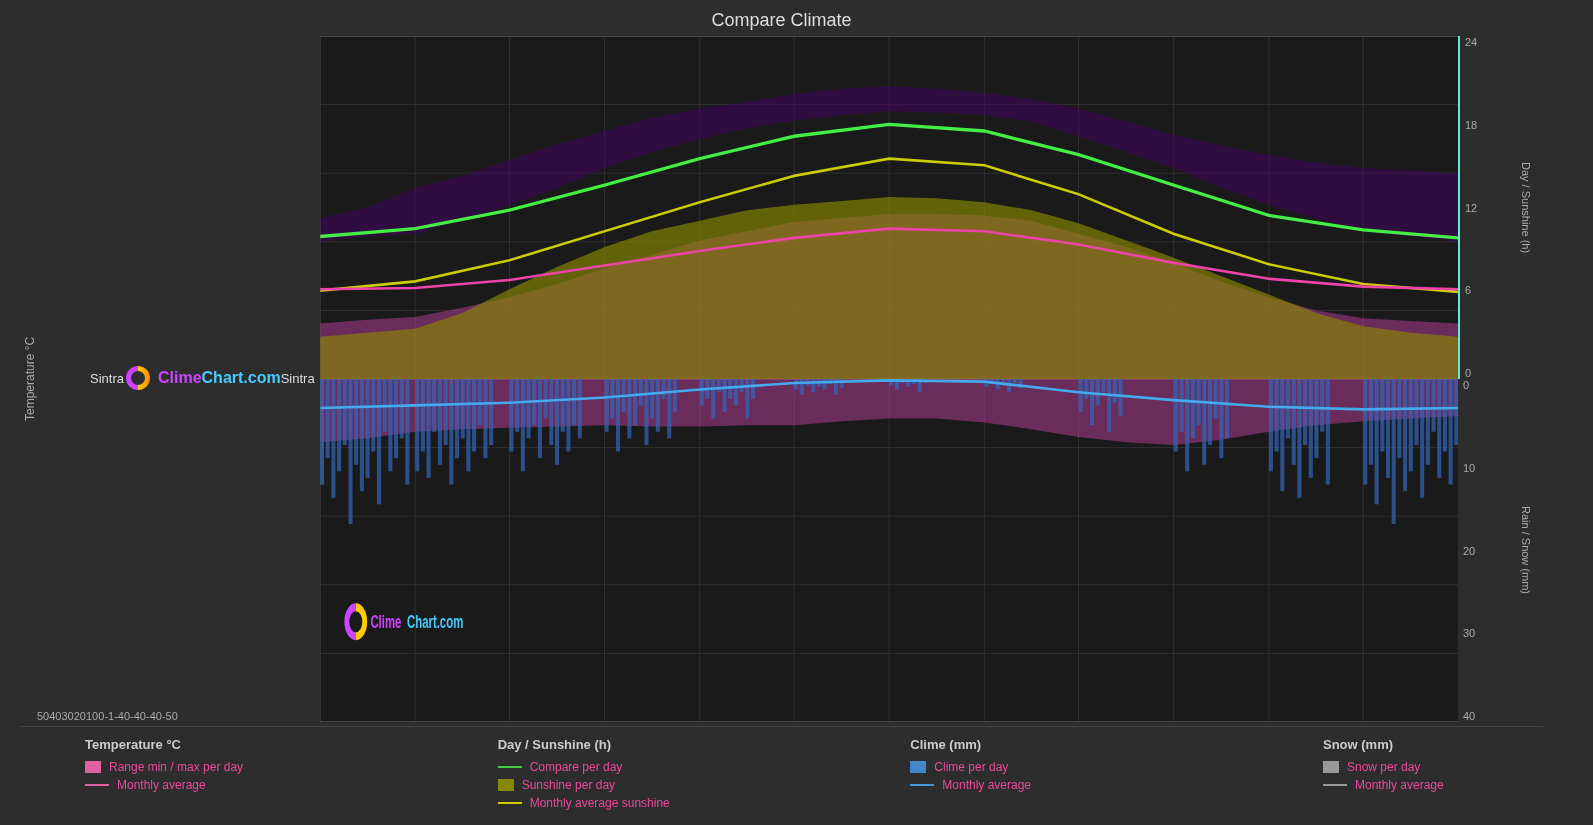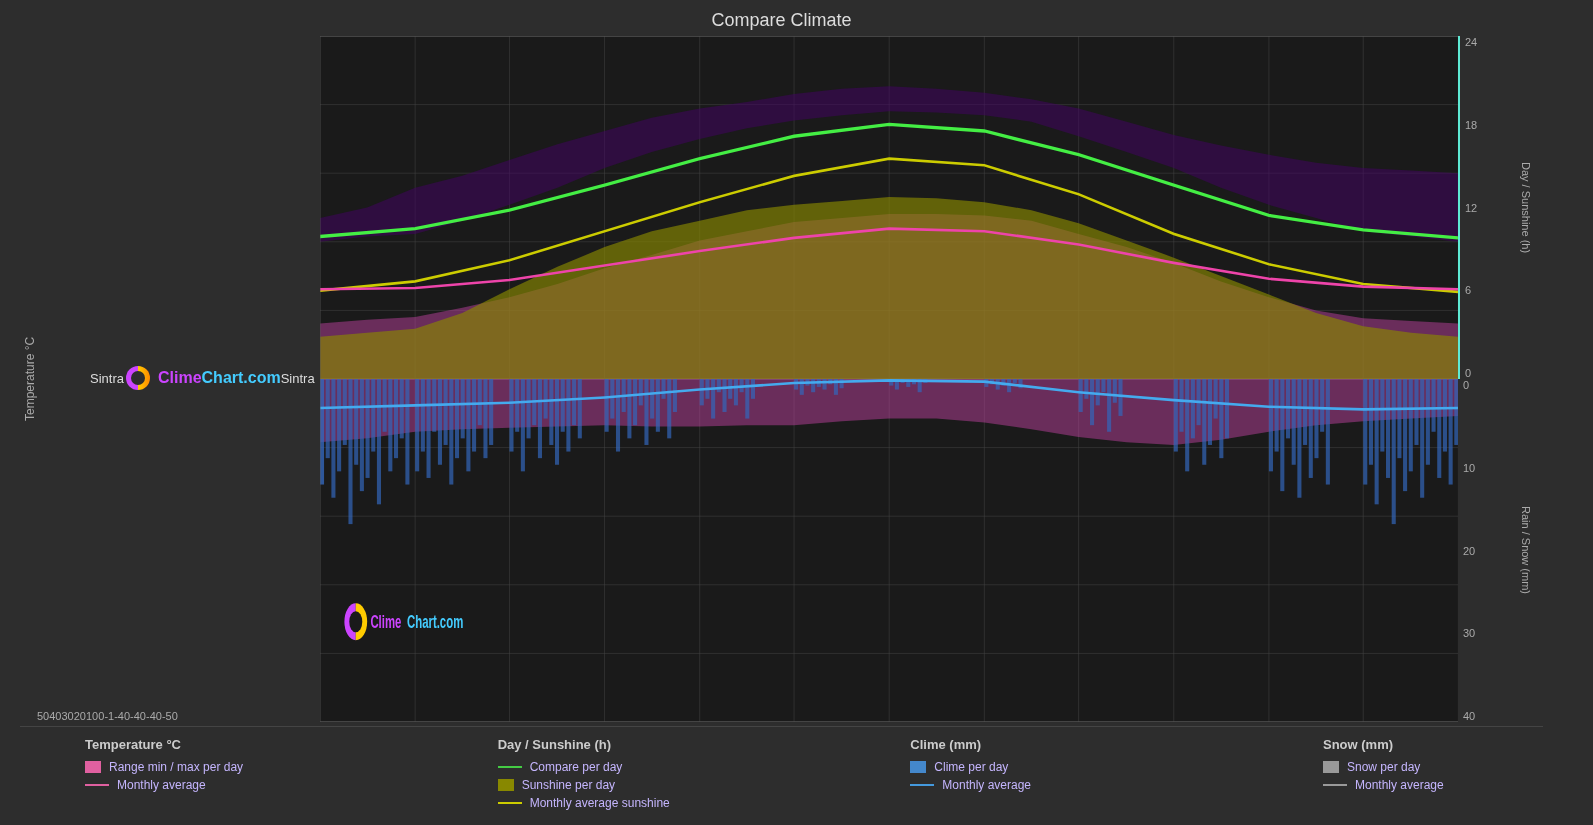--- a/index.html
+++ b/index.html
@@ -56,21 +56,21 @@
       color: #ccc;
       font-weight: bold;
       margin-bottom: 4px;
     }
 
     .legend-item {
       display: flex;
       align-items: center;
       gap: 8px;
       font-size: 12px;
-      color: #c4b5fd;
+      color: #ec4899;
     }
 
     .legend-swatch {
       width: 16px;
       height: 12px;
       display: inline-block;
       flex-shrink: 0;
     }
 
     .legend-swatch.pink-rect {

